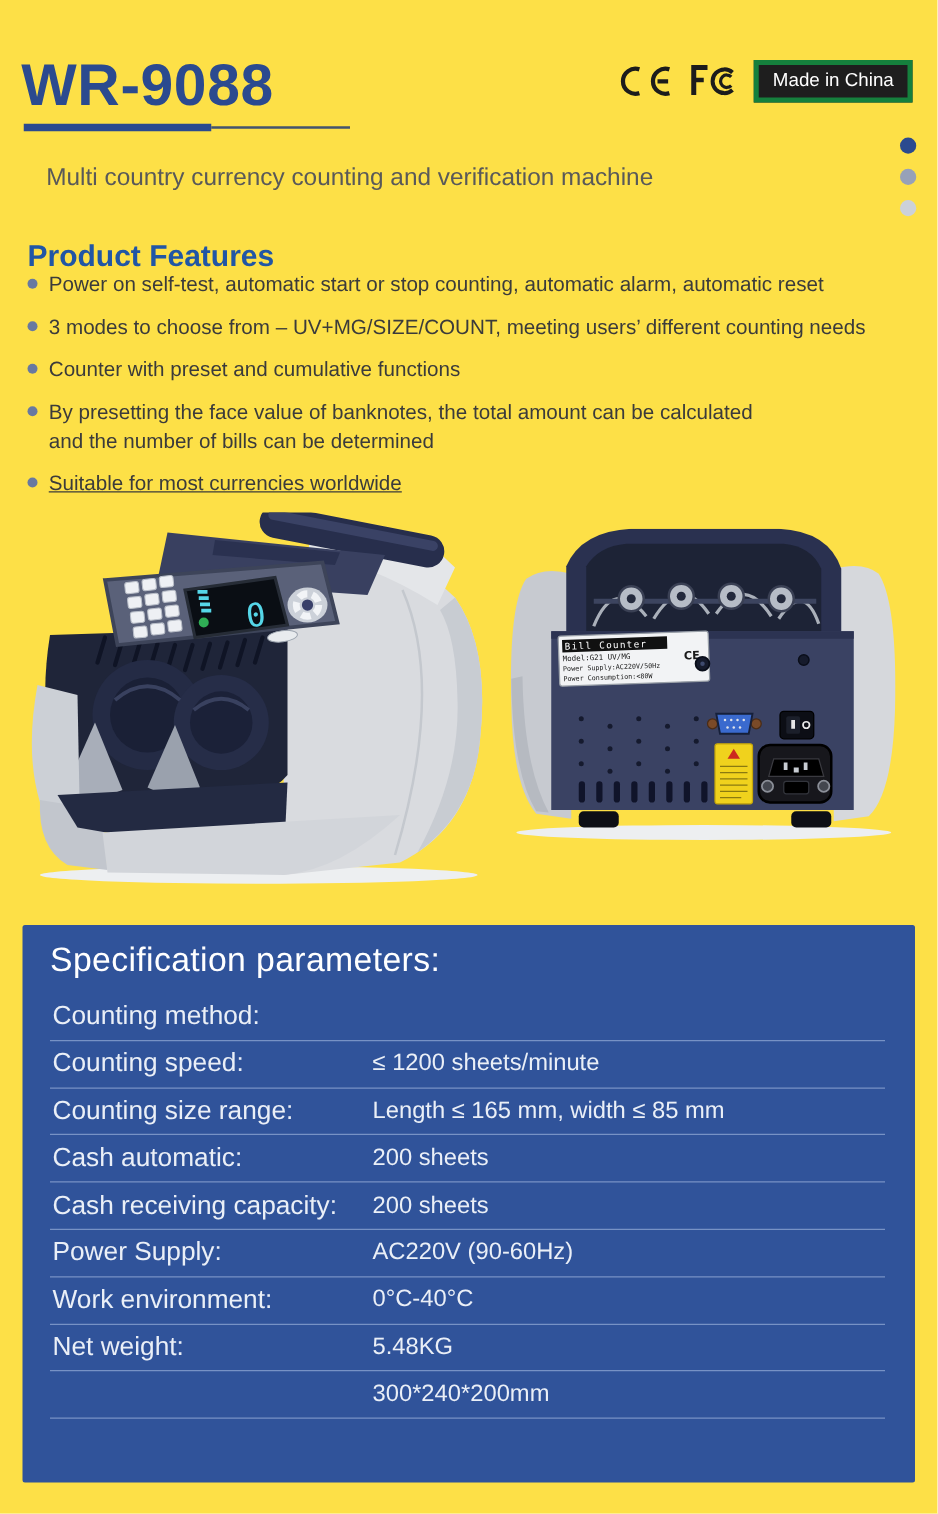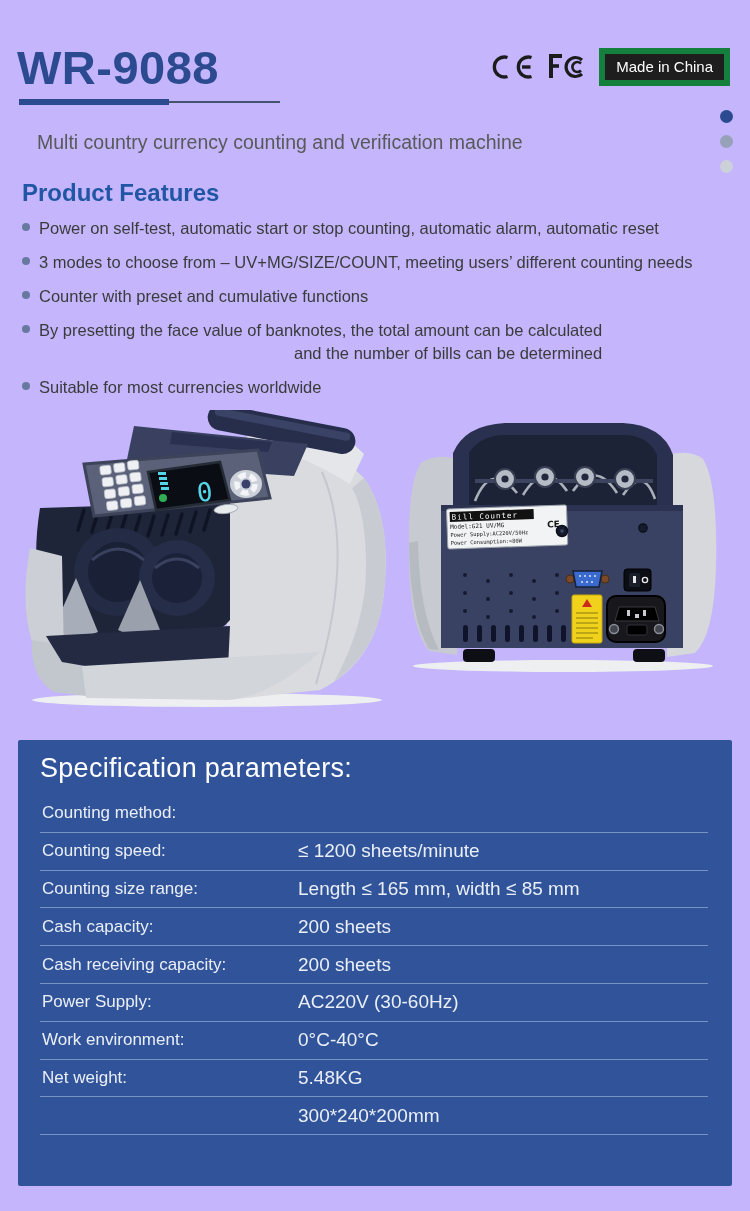--- a/index.html
+++ b/index.html
@@ -1,55 +1,55 @@
 <!DOCTYPE html>
 <html><head>
 <meta charset="utf-8">
 <style>
   html,body{margin:0;padding:0;background:#ffffff;}
-  .page{position:relative;width:750px;height:1211px;background:#c4b5fd;overflow:hidden;
+  .page{position:relative;width:750px;height:1211px;background:#fde047;overflow:hidden;
         font-family:"Liberation Sans",sans-serif;}
 
   
   .model-title{position:absolute;left:17px;top:40px;margin:0;font-size:47px;font-weight:700;
                color:#2b4a8f;letter-spacing:0.5px;}
   .certs{position:absolute;right:20px;top:48px;display:flex;align-items:center;gap:11px;}
   .cert-svg{display:block;}
-  .made-badge{display:inline-block;background:#1e1e1e;border:6px solid #15803d;color:#ffffff;
+  .made-badge{display:inline-block;background:#1e1e1e;border:4px solid #15803d;color:#ffffff;
               font-size:15px;padding:4px 11px;line-height:1.2;white-space:nowrap;}
   .title-underline{position:absolute;left:19px;top:98px;width:261px;height:7px;display:flex;align-items:center;}
   .title-underline .thick{width:150px;height:6px;background:#2b4a8f;}
   .title-underline .thin{flex:1;height:2px;background:#44546e;}
   .subtitle{position:absolute;left:25px;top:119px;margin:12px;font-size:19.5px;color:#595959;}
   .side-dots{position:absolute;right:17px;top:110px;display:flex;flex-direction:column;gap:12px;align-items:center;}
   .side-dots .dot{width:13px;height:13px;border-radius:50%;}
   .side-dots .d1{background:#2b4a8f;}
   .side-dots .d2{background:#97a1b8;}
   .side-dots .d3{background:#ccd1d9;}
 
   
-  .features-title{position:absolute;left:22px;top:179px;margin:0;font-size:24px;font-weight:600;color:#2156a5;text-align:center;}
+  .features-title{position:absolute;left:22px;top:192px;margin:0;font-size:24px;font-weight:600;color:#2156a5;text-align:center;}
   .features-list{position:absolute;left:22px;top:217px;width:718px;margin:0;padding:0;list-style:none;}
   .features-list li{display:flex;gap:9px;margin-bottom:11px;font-size:16.5px;line-height:1.4;color:#3b3b3b;}
   .features-list li .bullet{flex:0 0 auto;width:8px;height:8px;border-radius:50%;background:#6879a0;margin-top:6px;}
-  .features-list li .txt{white-space:pre-line;text-align:right;}
-  .features-list li:nth-child(5){margin-top:2px;}
+  .features-list li .txt{white-space:pre-line;}
+  .features-list li:nth-child(5){margin-top:2px;text-decoration:underline;}
 
   
   .machines{position:absolute;left:0;top:390px;width:750px;height:330px;margin:0;}
   .machine-front{position:absolute;left:22px;top:20px;}
   .machine-back{position:absolute;left:405px;top:33px;}
 
   
   .spec-panel{position:absolute;left:18px;top:740px;width:714px;height:446px;background:#30539a;border-radius:2px;}
   .spec-title{position:absolute;left:22px;top:13px;margin:0;font-size:27px;font-weight:400;color:#ffffff;letter-spacing:0.3px;}
   .spec-table{position:absolute;left:22px;top:55px;width:668px;}
   .spec-row{position:relative;height:36.8px;display:flex;align-items:center;
             border-bottom:1px solid rgba(178,198,234,0.55);}
-  .spec-label{position:absolute;left:2px;font-size:17px;color:#eaeff7;text-align:center;}
+  .spec-label{position:absolute;left:2px;font-size:21px;color:#eaeff7;text-align:center;}
   .spec-value{position:absolute;left:258px;font-size:19px;color:#eaeff7;}
 </style>
 </head>
 <body>
 
 <div class="page">
 
   <h1 class="model-title">WR-9088</h1>
 
   <div class="certs">
@@ -320,30 +320,30 @@
       </div>
       <div class="spec-row">
         <span class="spec-label">Counting speed:</span>
         <span class="spec-value">≤ 1200 sheets/minute</span>
       </div>
       <div class="spec-row">
         <span class="spec-label">Counting size range:</span>
         <span class="spec-value">Length ≤ 165 mm, width ≤ 85 mm</span>
       </div>
       <div class="spec-row">
-        <span class="spec-label">Cash capacity:</span>
+        <span class="spec-label">Cash automatic:</span>
         <span class="spec-value">200 sheets</span>
       </div>
       <div class="spec-row">
         <span class="spec-label">Cash receiving capacity:</span>
         <span class="spec-value">200 sheets</span>
       </div>
       <div class="spec-row">
         <span class="spec-label">Power Supply:</span>
-        <span class="spec-value">AC220V (30-60Hz)</span>
+        <span class="spec-value">AC220V (90-60Hz)</span>
       </div>
       <div class="spec-row">
         <span class="spec-label">Work environment:</span>
         <span class="spec-value">0°C-40°C</span>
       </div>
       <div class="spec-row">
         <span class="spec-label">Net weight:</span>
         <span class="spec-value">5.48KG</span>
       </div>
       <div class="spec-row">

